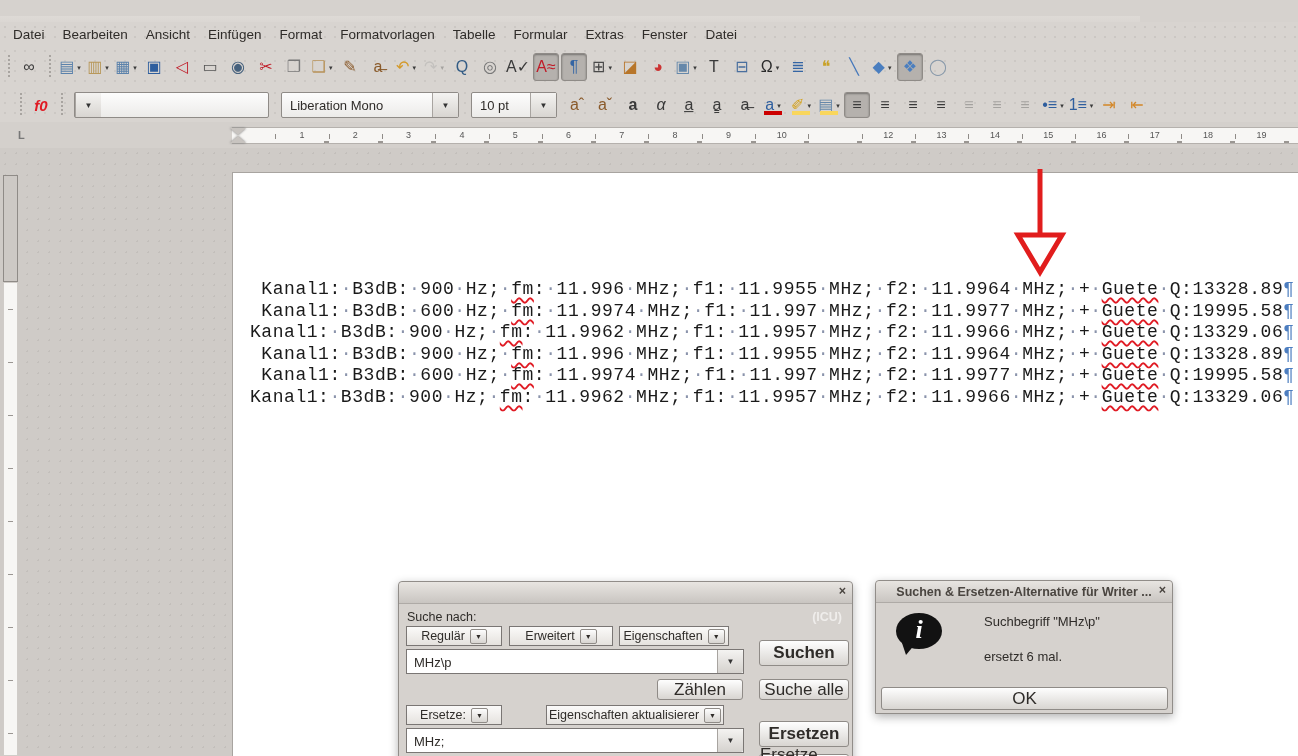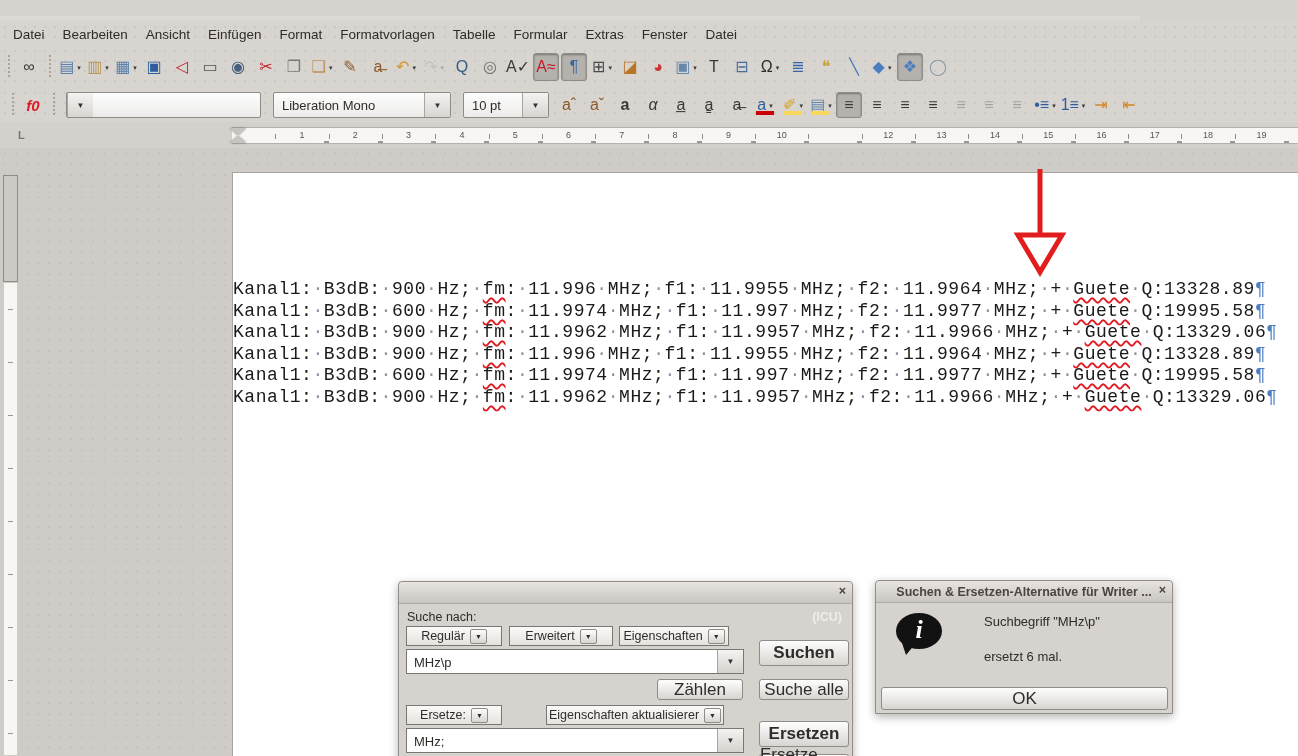--- a/index.html
+++ b/index.html
@@ -14,21 +14,21 @@
 
   .menubar { position:absolute; left:0; top:22px; width:1298px; height:24px;
     background:#d8d4d0; display:flex; align-items:center; padding-left:4px;
     background-image:radial-gradient(#cbc7c3 1px, transparent 1px); background-size:10px 10px; }
   .menuitem { font-size:13.5px; color:#2f2c29; padding:3px 9px; white-space:nowrap; }
 
   .tb { position:absolute; left:0; width:1298px; background:#d8d4d0;
     background-image:radial-gradient(#ccc8c4 1px, transparent 1px); background-size:10px 10px;
     display:flex; align-items:center; }
   #toolbar1 { top:46px; height:42px; padding-left:2px; }
-  #toolbar2 { top:88px; height:34px; padding-left:6px; }
+  #toolbar2 { top:88px; height:34px; padding-left:14px; }
   .grip { width:5px; height:24px; margin:0 4px;
     background:repeating-linear-gradient(#a8a4a0 0 2px, transparent 2px 4px);
     background-size:2px 100%; background-repeat:no-repeat; background-position:center; }
   .tbtn { position:relative; min-width:26px; height:28px; margin:0 1px; border-radius:3px;
     display:flex; align-items:center; justify-content:center;
     font-size:16px; line-height:1; cursor:default; }
   #toolbar2 .tbtn { height:26px; }
   .tbtn.pressed { background:#b5b1ad; box-shadow:inset 0 1px 2px rgba(0,0,0,.35);
     border:1px solid #8f8b87; }
   .tbtn.disabled { opacity:.32; }
@@ -63,23 +63,23 @@
     background-size:11px 11px; overflow:hidden; }
   #vruler { position:absolute; left:3px; top:0; width:15px; height:608px; }
   #vruler .vmargin { position:absolute; left:0; top:27px; width:15px; height:107px;
     background:#cdc9c5; border:1px solid #8f8b87; }
   #vruler .vbody { position:absolute; left:0; top:134px; width:15px; height:474px;
     background:#f7f6f4; border:1px solid #d0ccc8;
     background-image:repeating-linear-gradient(transparent 0 26px, #9a9692 26px 27px, transparent 27px 53px);
     background-position:center; background-size:5px 100%; background-repeat:no-repeat; }
   #page { position:absolute; left:232px; top:24px; width:1100px; height:600px;
     background:#ffffff; border:1px solid #a8a4a0; border-right:none; }
-  #doc-text { position:absolute; left:0; top:106px;
+  #doc-text { position:absolute; left:17px; top:106px;
     font-family:"Liberation Mono","DejaVu Sans Mono",monospace;
-    font-size:18px; letter-spacing:.55px; color:#1a1a1a; white-space:pre; }
+    font-size:18px; letter-spacing:.55px; color:#1a1a1a; white-space:pre;text-align:right; }
   .docline { height:21.5px; line-height:21.5px; }
   .sp { color:#8a93ab; }
   .pil { color:#4d7ec0; }
   .sq { text-decoration:underline wavy #e01b24 1.5px; text-underline-offset:3px; }
 
   
   #red-arrow { position:absolute; left:1012px; top:17px; }
 
   
   .dlg { position:absolute; background:#d6d2ce; border:1px solid #918d89;

